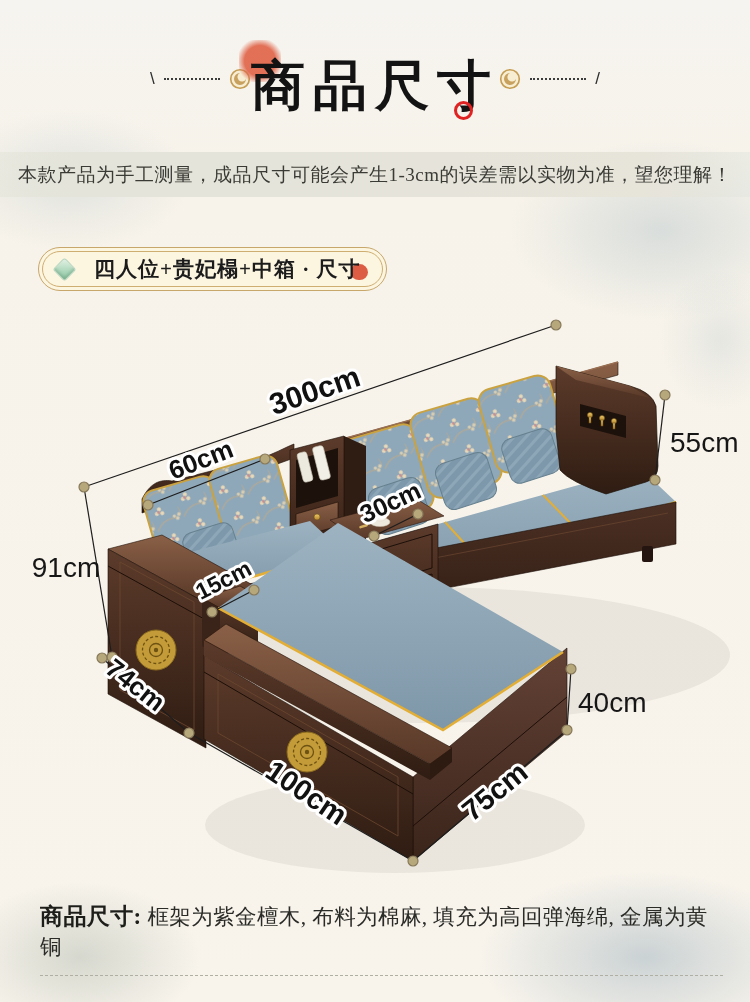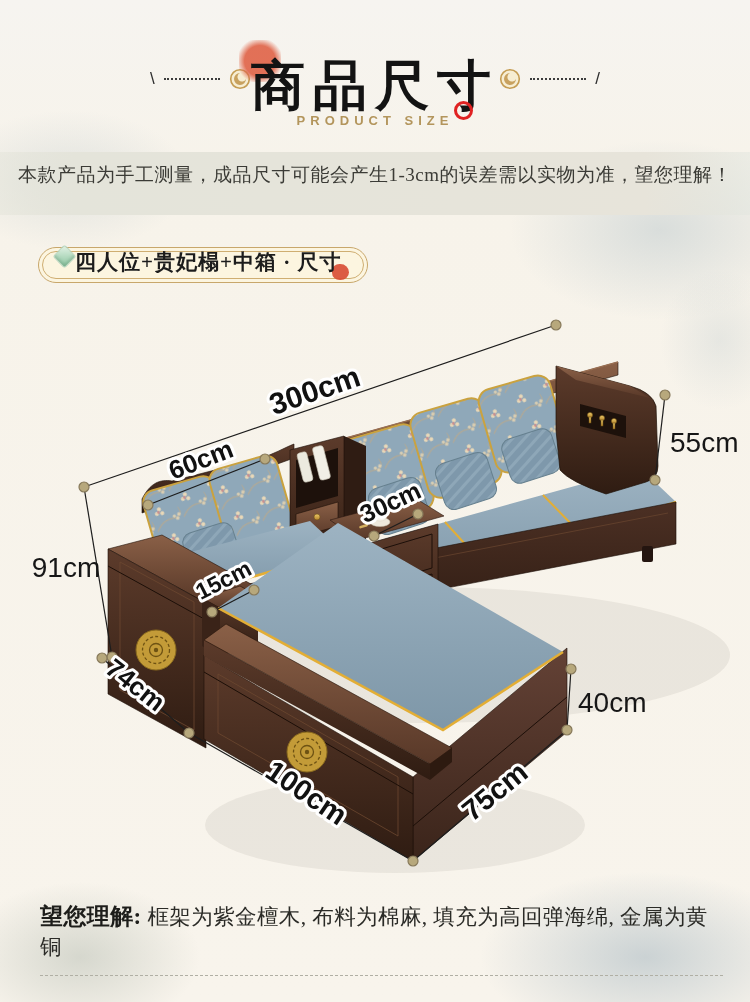--- a/index.html
+++ b/index.html
@@ -26,28 +26,28 @@
   .orn.left{left:150px;}
   .orn.right{right:150px;}
   .orn .slash{font-family:"Liberation Sans","DejaVu Sans",sans-serif;font-size:17px;color:#2e2e2e;}
   .dotline{width:56px;height:0;border-top:2.5px dotted #3c3c3c;}
   .coin{width:22px;height:22px;display:block;}
   .subtitle{position:absolute;top:113px;left:0;width:100%;
             font-family:"Liberation Sans","DejaVu Sans",sans-serif;
             font-size:13px;font-weight:600;letter-spacing:5px;color:#b3955c;}
 
   
-  .band{position:absolute;top:152px;left:0;width:100%;height:63px;
+  .band{position:absolute;top:152px;left:0;width:100%;height:45px;
         background:linear-gradient(90deg,rgba(226,227,216,.45) 0%,#e4e4da 10%,#e7e4da 86%,rgba(226,230,223,.55) 100%);}
   .band p{margin:0;line-height:45px;text-align:center;font-size:19px;letter-spacing:.5px;color:#3b3b36;}
 
   
-  .badge{position:absolute;top:247px;left:38px;height:36px;border-radius:22px;
-         background:#fcf5e0;border:1px solid #c8a76b;display:flex;
-         gap:2px;padding:0 26px 0 17px;box-sizing:border-box;}
+  .badge{position:absolute;top:247px;left:38px;height:44px;border-radius:22px;
+         background:#fcf5e0;border:1px solid #c8a76b;display:flex;align-items:center;
+         gap:21px;padding:0 26px 0 17px;box-sizing:border-box;}
   .badge::before{content:"";position:absolute;inset:3px;border:1px solid #cfae72;border-radius:19px;pointer-events:none;}
   .jade{width:15px;height:15px;transform:rotate(45deg);border-radius:3px;flex:0 0 auto;
         background:linear-gradient(135deg,#e3f2e6 0%,#b9ddc4 45%,#8cc5a1 100%);
         border:1px solid #b5d4bf;box-shadow:inset -2px -2px 3px rgba(90,140,110,.35);}
   .badge .label{position:relative;z-index:1;font-size:21px;font-weight:600;letter-spacing:1px;color:#1c1c1c;white-space:nowrap;}
   .red-blob{position:absolute;right:18px;top:16px;width:17px;height:16px;background:#d84b33;
             border-radius:46% 54% 52% 48%;opacity:.9;z-index:0;}
 
   .diagram{position:absolute;top:310px;left:0;}
 
@@ -89,21 +89,20 @@
       </span>
       <span class="orn right">
         <svg class="coin" viewBox="0 0 22 22">
           <circle cx="11" cy="11" r="9.3" fill="#f6edd2" stroke="#c49c52" stroke-width="1.6"></circle>
           <path d="M11,5 a6,6 0 1 0 6,6 a4.5,4.5 0 1 1 -6,-6" fill="#c0934a" opacity=".85"></path>
         </svg>
         <span class="dotline"></span>
         <span class="slash">/</span>
       </span>
     </div>
-    <div class="subtitle">PRODUCT SIZE</div>
   </div>
 
   <div class="band">
     <p>本款产品为手工测量，成品尺寸可能会产生1-3cm的误差需以实物为准，望您理解！</p>
   </div>
 
   <div class="badge">
     <span class="jade"></span>
     <span class="red-blob"></span>
     <span class="label">四人位+贵妃榻+中箱 · 尺寸</span>
@@ -325,17 +324,17 @@
       <text class="dim-plain" x="66" y="577" text-anchor="middle">91cm</text>
       <text class="dim-out" transform="translate(227,587) rotate(-27)" font-size="23">15cm</text>
       <text class="dim-out" transform="translate(130,692) rotate(38)" font-size="26">74cm</text>
       <text class="dim-plain" x="578" y="712">40cm</text>
       <text class="dim-out" transform="translate(301,801) rotate(34)" font-size="29">100cm</text>
       <text class="dim-out" transform="translate(501,799) rotate(-39)" font-size="29">75cm</text>
     </g>
   </svg>
 
   <div class="footer">
-    <p><span class="mh">望您理解:</span> <span>框架为紫金檀木, 布料为棉麻, 填充为高回弹海绵, 金属为黄铜</span></p>
+    <p><span class="mh">商品尺寸:</span> <span>框架为紫金檀木, 布料为棉麻, 填充为高回弹海绵, 金属为黄铜</span></p>
     <div class="dashes"></div>
   </div>
 
 </div>
 
 </body></html>

